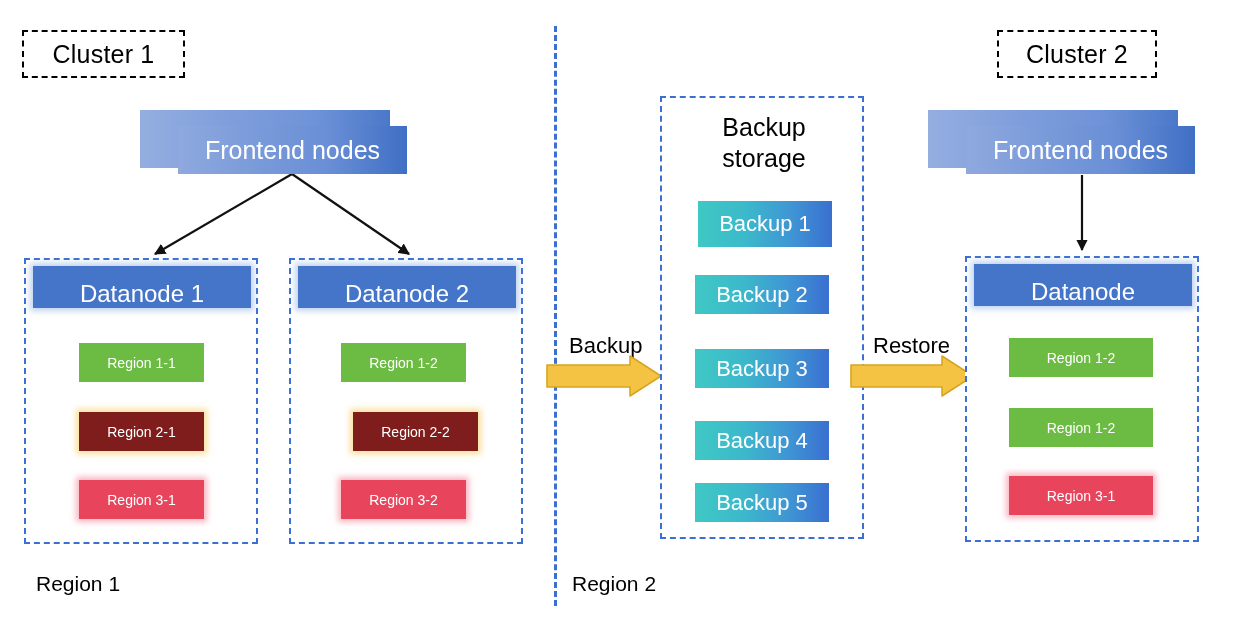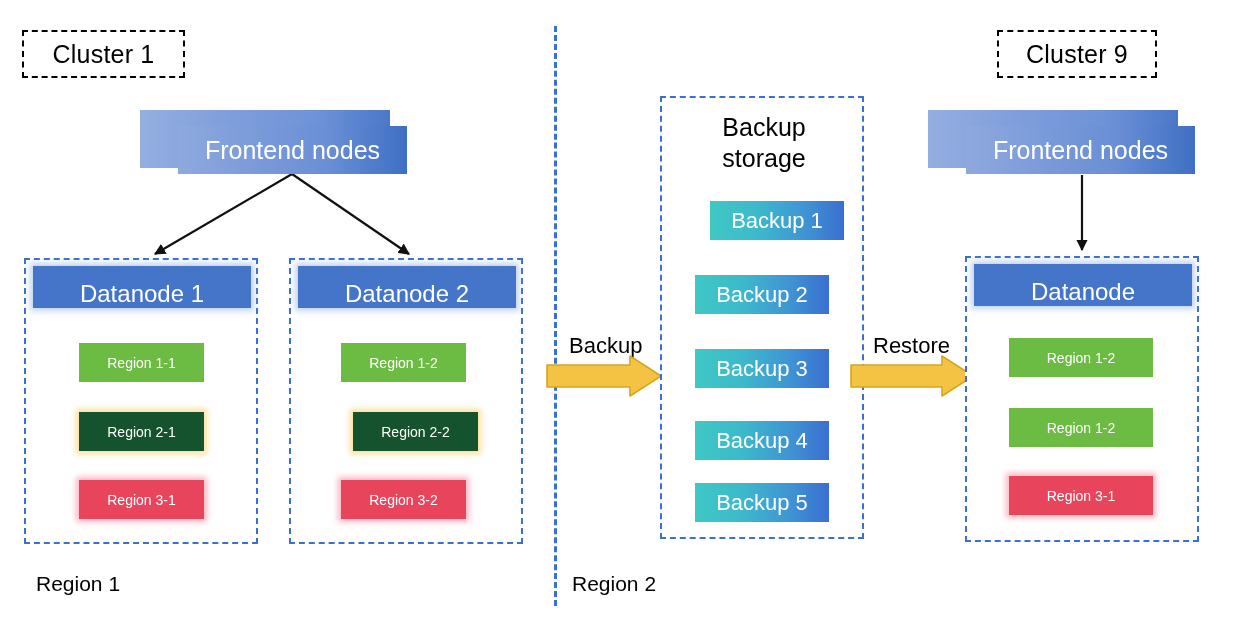--- a/index.html
+++ b/index.html
@@ -61,21 +61,21 @@
   }
   .region {
     display: flex;
     align-items: center;
     justify-content: center;
     color: #ffffff;
     font-size: 14px;
     white-space: nowrap;
   }
   .region.green  { background: #6cbb43; }
-  .region.yellow { background: #14532d; box-shadow: 0 0 6px 3px rgba(248,210,110,0.70); align-items: center; }
+  .region.yellow { background: #7f1d1d; box-shadow: 0 0 6px 3px rgba(248,210,110,0.70); align-items: center; }
   .region.red    { background: #e8445c; box-shadow: 0 0 6px 3px rgba(245,150,165,0.70); }
 
   
   .storage-box {
     border: 2px dashed #3b6fd4;
     background: #ffffff;
   }
   .storage-title {
     text-align: center;
     color: #000000;
@@ -189,21 +189,21 @@
     <svg width="116" height="42" viewBox="0 0 116 42">
       <path d="M 1 10 L 84 10 L 84 1 L 115 21 L 84 41 L 84 32 L 1 32 Z" fill="#f5c344" stroke="#d8a520" stroke-width="1.6" stroke-linejoin="round"></path>
     </svg>
   </div>
 
   <div class="abs storage-box" style="left:660px; top:96px; width:204px; height:443px;">
     <div class="abs storage-title" style="left:0px; top:14px; width:204px;">
       <div>Backup</div>
       <div>storage</div>
     </div>
-    <div class="abs backup-item" style="left:48px; top:103px; width:134px; height:39px;">
+    <div class="abs backup-item" style="left:36px; top:103px; width:134px; height:46px;">
       <span>Backup 1</span>
     </div>
     <div class="abs backup-item" style="left:33px; top:177px; width:134px; height:39px;">
       <span>Backup 2</span>
     </div>
     <div class="abs backup-item" style="left:33px; top:251px; width:134px; height:39px;">
       <span>Backup 3</span>
     </div>
     <div class="abs backup-item" style="left:33px; top:323px; width:134px; height:39px;">
       <span>Backup 4</span>
@@ -216,21 +216,21 @@
   <div class="abs flow-label" style="left:873px; top:333px;">
     <span>Restore</span>
   </div>
   <div class="abs block-arrow" style="left:850px; top:355px;">
     <svg width="124" height="42" viewBox="0 0 124 42">
       <path d="M 1 10 L 92 10 L 92 1 L 123 21 L 92 41 L 92 32 L 1 32 Z" fill="#f5c344" stroke="#d8a520" stroke-width="1.6" stroke-linejoin="round"></path>
     </svg>
   </div>
 
   <div class="abs cluster-tag" style="left:997px; top:30px; width:160px; height:48px;">
-    <span>Cluster 9</span>
+    <span>Cluster 2</span>
   </div>
 
   <div class="abs fe-wrap">
     <div class="abs fe-back" style="left:928px; top:110px; width:250px; height:58px;"></div>
     <div class="abs fe-front" style="left:966px; top:126px; width:229px; height:48px;">
       <span>Frontend nodes</span>
     </div>
   </div>
 
   <div class="abs node-box" style="left:965px; top:256px; width:234px; height:286px;">

